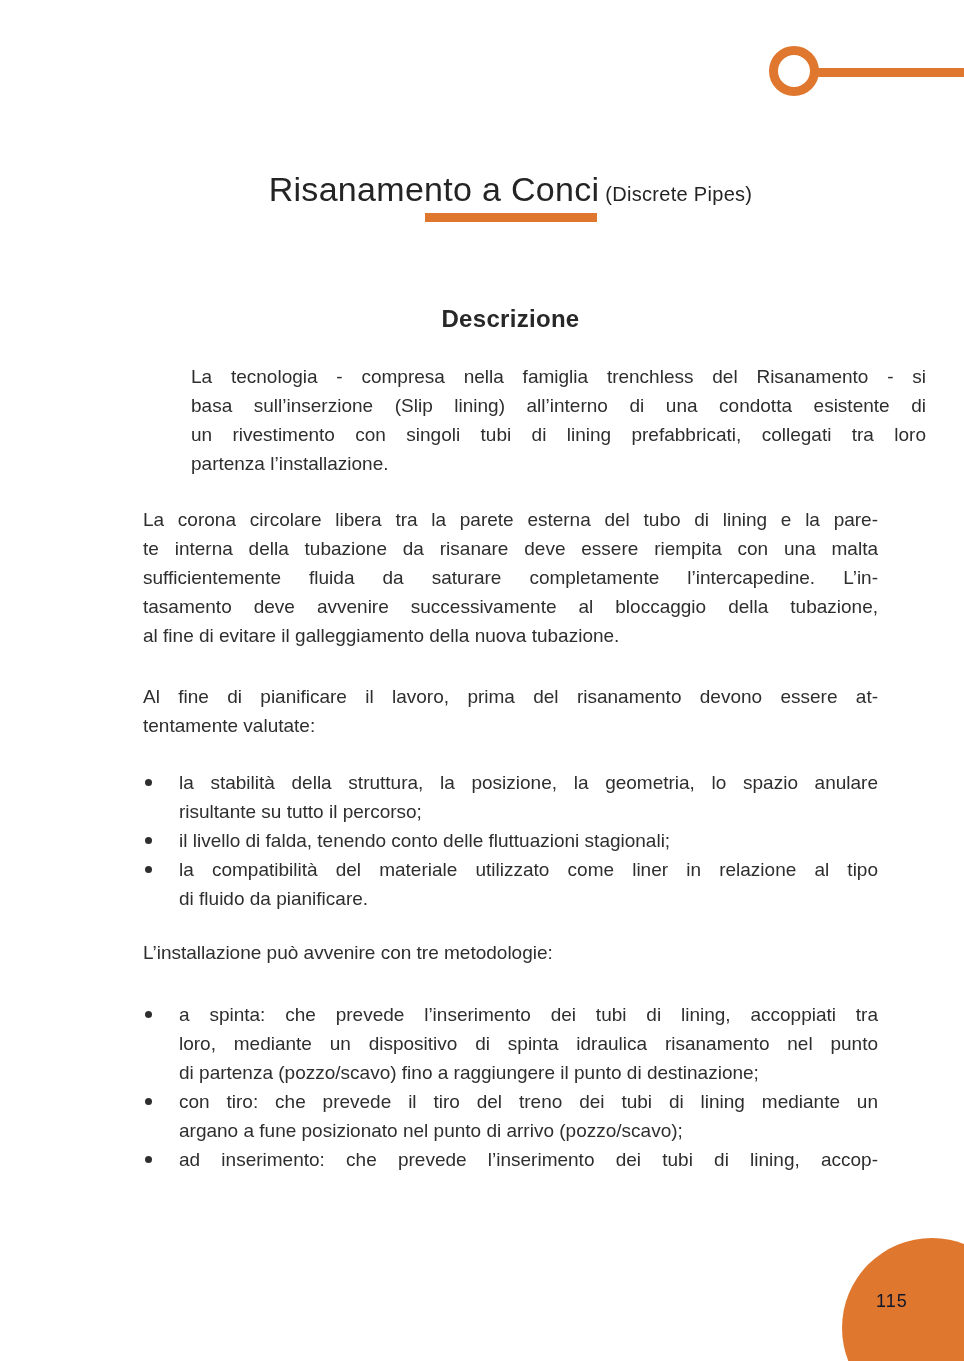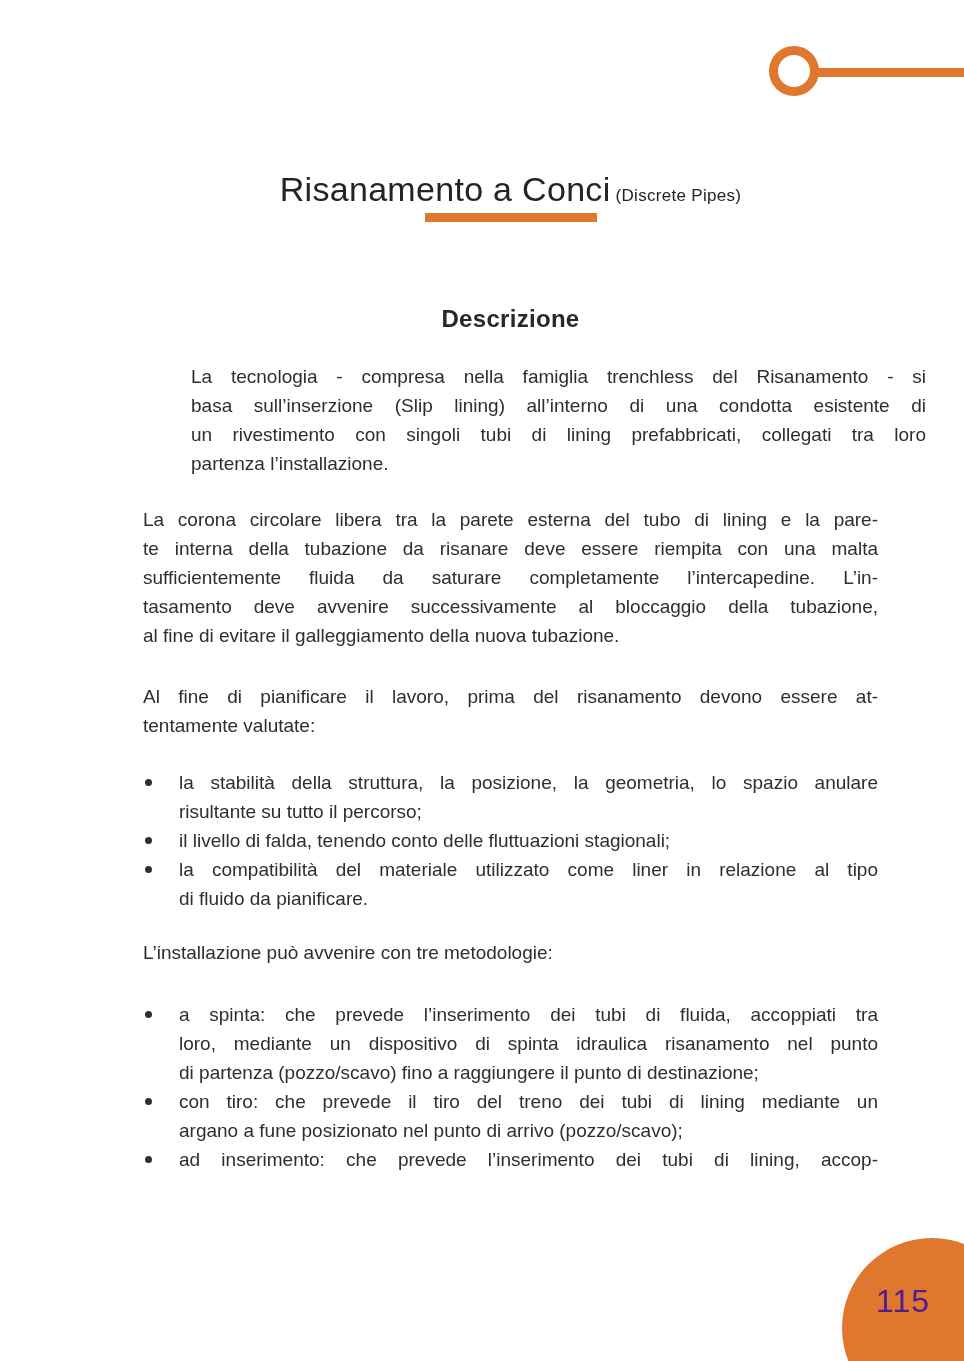--- a/index.html
+++ b/index.html
@@ -45,21 +45,21 @@
     width: 735px;
     text-align: center;
     font-size: 34px;
     line-height: 44px;
     font-weight: 400;
     color: #242424;
     letter-spacing: 0.3px;
     white-space: nowrap;
   }
   .title-suffix {
-    font-size: 17px;
+    font-size: 20px;
   }
   .title-underline {
     position: absolute;
     left: 425px;
     top: 213px;
     width: 172px;
     height: 9px;
     background: var(--accent, #e0772e);
   }
 
@@ -125,23 +125,23 @@
     top: 1238px;
     width: 180px;
     height: 180px;
     border-radius: 50%;
     background: var(--accent, #e0772e);
   }
   .page-number {
     position: absolute;
     left: 34px;
     top: 50px;
-    font-size: 32px;
+    font-size: 18px;
     line-height: 26px;
-    color: #4c1d95;
+    color: #0f172a;
     letter-spacing: 1px;
   }
 </style>
 </head>
 <body>
 
 <div class="page">
 
   <div class="ornament-circle"></div>
   <div class="ornament-line"></div>
@@ -197,21 +197,21 @@
     </div>
 
     <div class="block b-p4">
         <div class="ln ln-last">L’installazione può avvenire con tre metodologie:</div>
       </div>
 
     <div class="block b-list2">
       <div class="bullet-item">
         <span class="bullet-dot"></span>
         <div>
-            <div class="ln">a spinta: che prevede l’inserimento dei tubi di fluida, accoppiati tra</div>
+            <div class="ln">a spinta: che prevede l’inserimento dei tubi di lining, accoppiati tra</div>
             <div class="ln">loro, mediante un dispositivo di spinta idraulica risanamento nel punto</div>
             <div class="ln ln-last">di partenza (pozzo/scavo) fino a raggiungere il punto di destinazione;</div>
           </div>
       </div>
       <div class="bullet-item">
         <span class="bullet-dot"></span>
         <div>
             <div class="ln">con tiro: che prevede il tiro del treno dei tubi di lining mediante un</div>
             <div class="ln ln-last">argano a fune posizionato nel punto di arrivo (pozzo/scavo);</div>
           </div>

